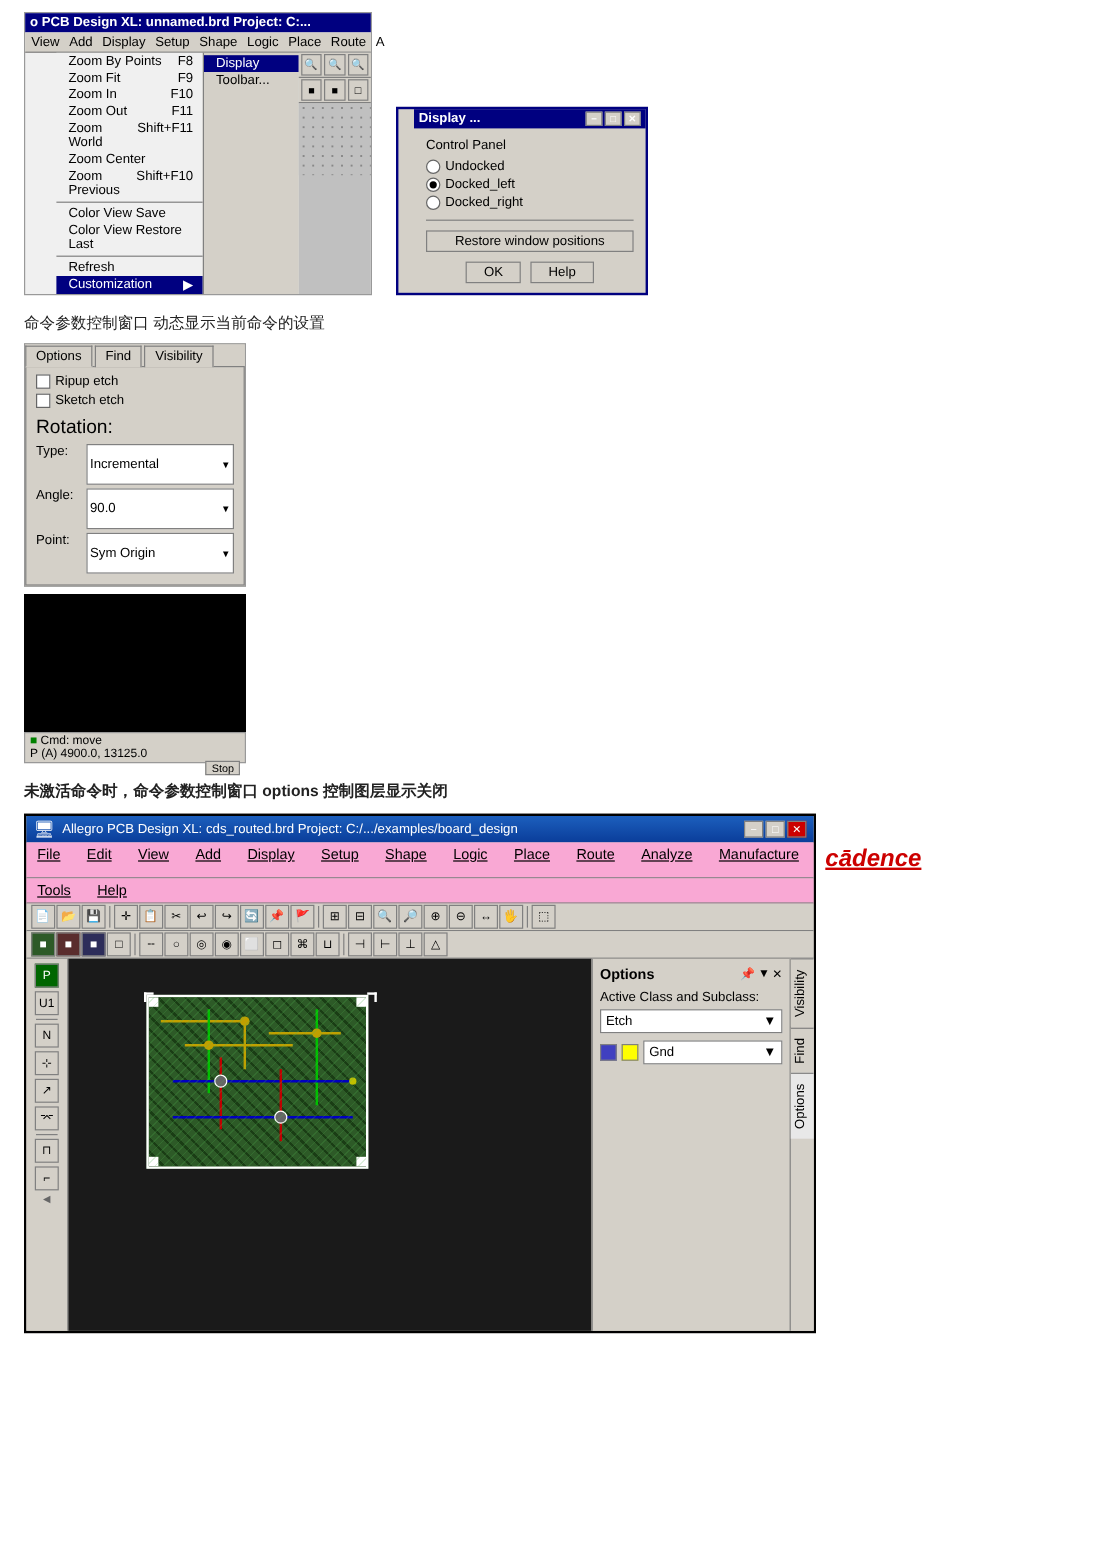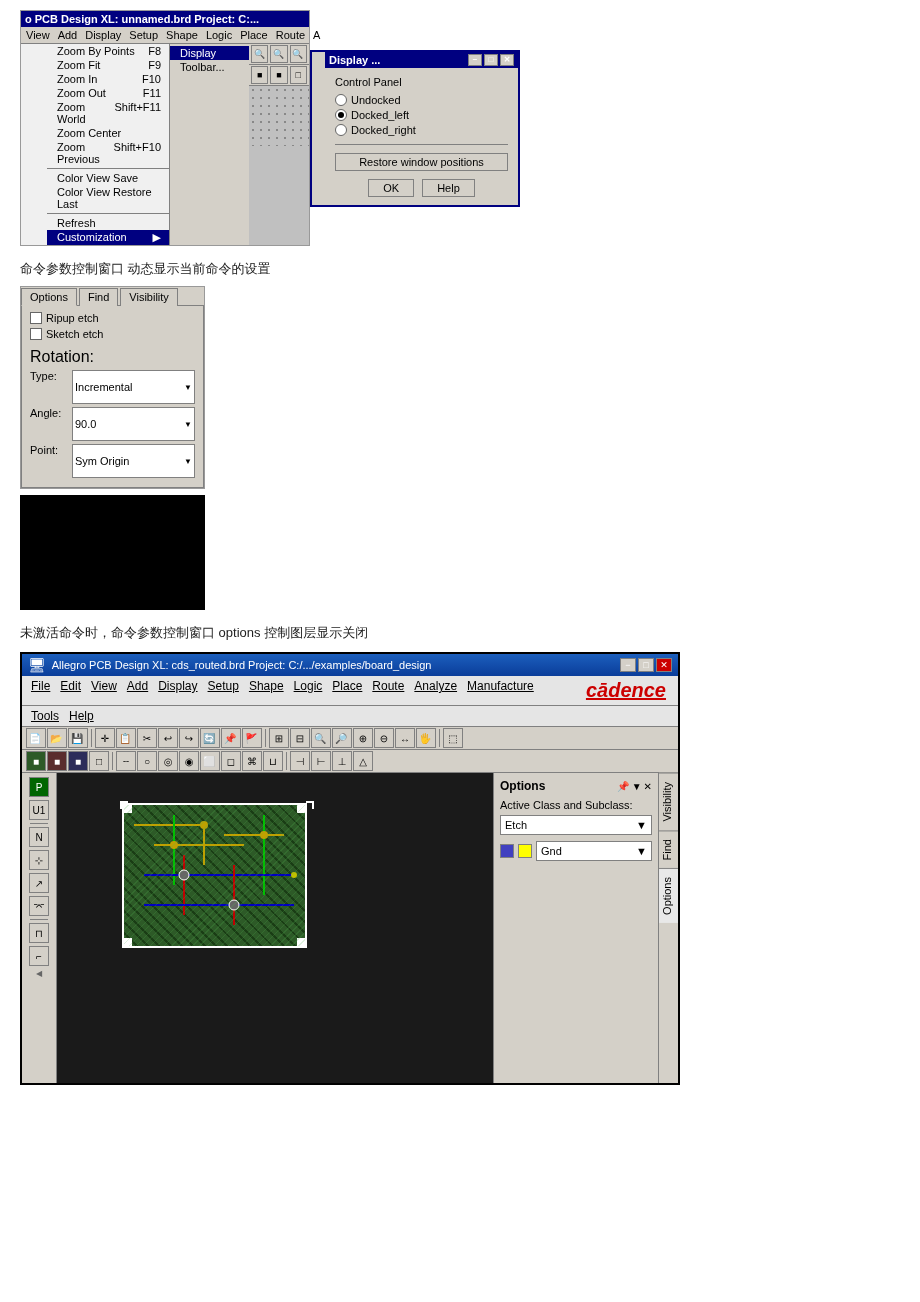--- a/index.html
+++ b/index.html
@@ -11,22 +11,23 @@
     .section-title {
       font-size: 13px;
       color: #222;
       margin-bottom: 8px;
       margin-top: 10px;
     }
 
     
     .top-section {
       display: flex;
+      gap: 20px;
       margin-bottom: 14px;
-      align-items: center;
+      align-items: flex-end;
     }
 
     
     .pcb-window {
       width: 290px;
       border: 1px solid #999;
       background: #f0f0f0;
     }
     .pcb-titlebar {
       background: #000080;
@@ -249,23 +250,23 @@
     .win-btn {
       width: 16px; height: 14px;
       background: #d4d0c8;
       border: 1px solid #808080;
       font-size: 9px;
       display: flex; align-items: center; justify-content: center;
       cursor: pointer;
     }
     .win-btn.close { background: #cc0000; color: #fff; }
     .allegro-menubar {
-      background: #e5e5e5;
-      display: flex;
-      gap: 0px;
+      background: #f9a8d4;
+      display: flex;
+      gap: 12px;
       padding: 2px 4px;
       border-bottom: 1px solid #808080;
     }
     .allegro-menubar span {
       font-size: 12px;
       padding: 1px 5px;
       cursor: default;
       text-decoration: underline;
     }
     .allegro-toolbar1 {
@@ -611,23 +612,35 @@
           <div class="form-select">
             <span>Sym Origin</span>
             <span class="select-arrow">▼</span>
           </div>
         </div>
       </div>
     </div>
 
     <div class="canvas-area"></div>
 
+    <div class="status-bar">
+      <span style="color:green; font-weight:bold;">■</span>
+      <span> Cmd: </span>
+      <span>move</span>
+      <div>
+        <span>P</span>
+        <span> (A) 4900.0, 13125.0</span>
+      </div>
+      <div style="text-align:right;">
+        <button class="stop-btn">Stop</button>
+      </div>
+    </div>
   </div>
 
-  <div class="section-title" style="margin-top:14px;">未激活命令时，命令参数控制窗口 options 控制图层显示关闭</div>
+  <div class="section-title" style="margin-top:14px;font-weight:bold;">未激活命令时，命令参数控制窗口 options 控制图层显示关闭</div>
 
   <div class="bottom-section">
     <div class="allegro-window">
 
       <div class="allegro-titlebar">
         <div class="allegro-titlebar-left">
           <span style="font-size:14px;">🖥</span>
           <span>Allegro PCB Design XL: cds_routed.brd  Project: C:/.../examples/board_design</span>
         </div>
         <div class="allegro-titlebar-right">

